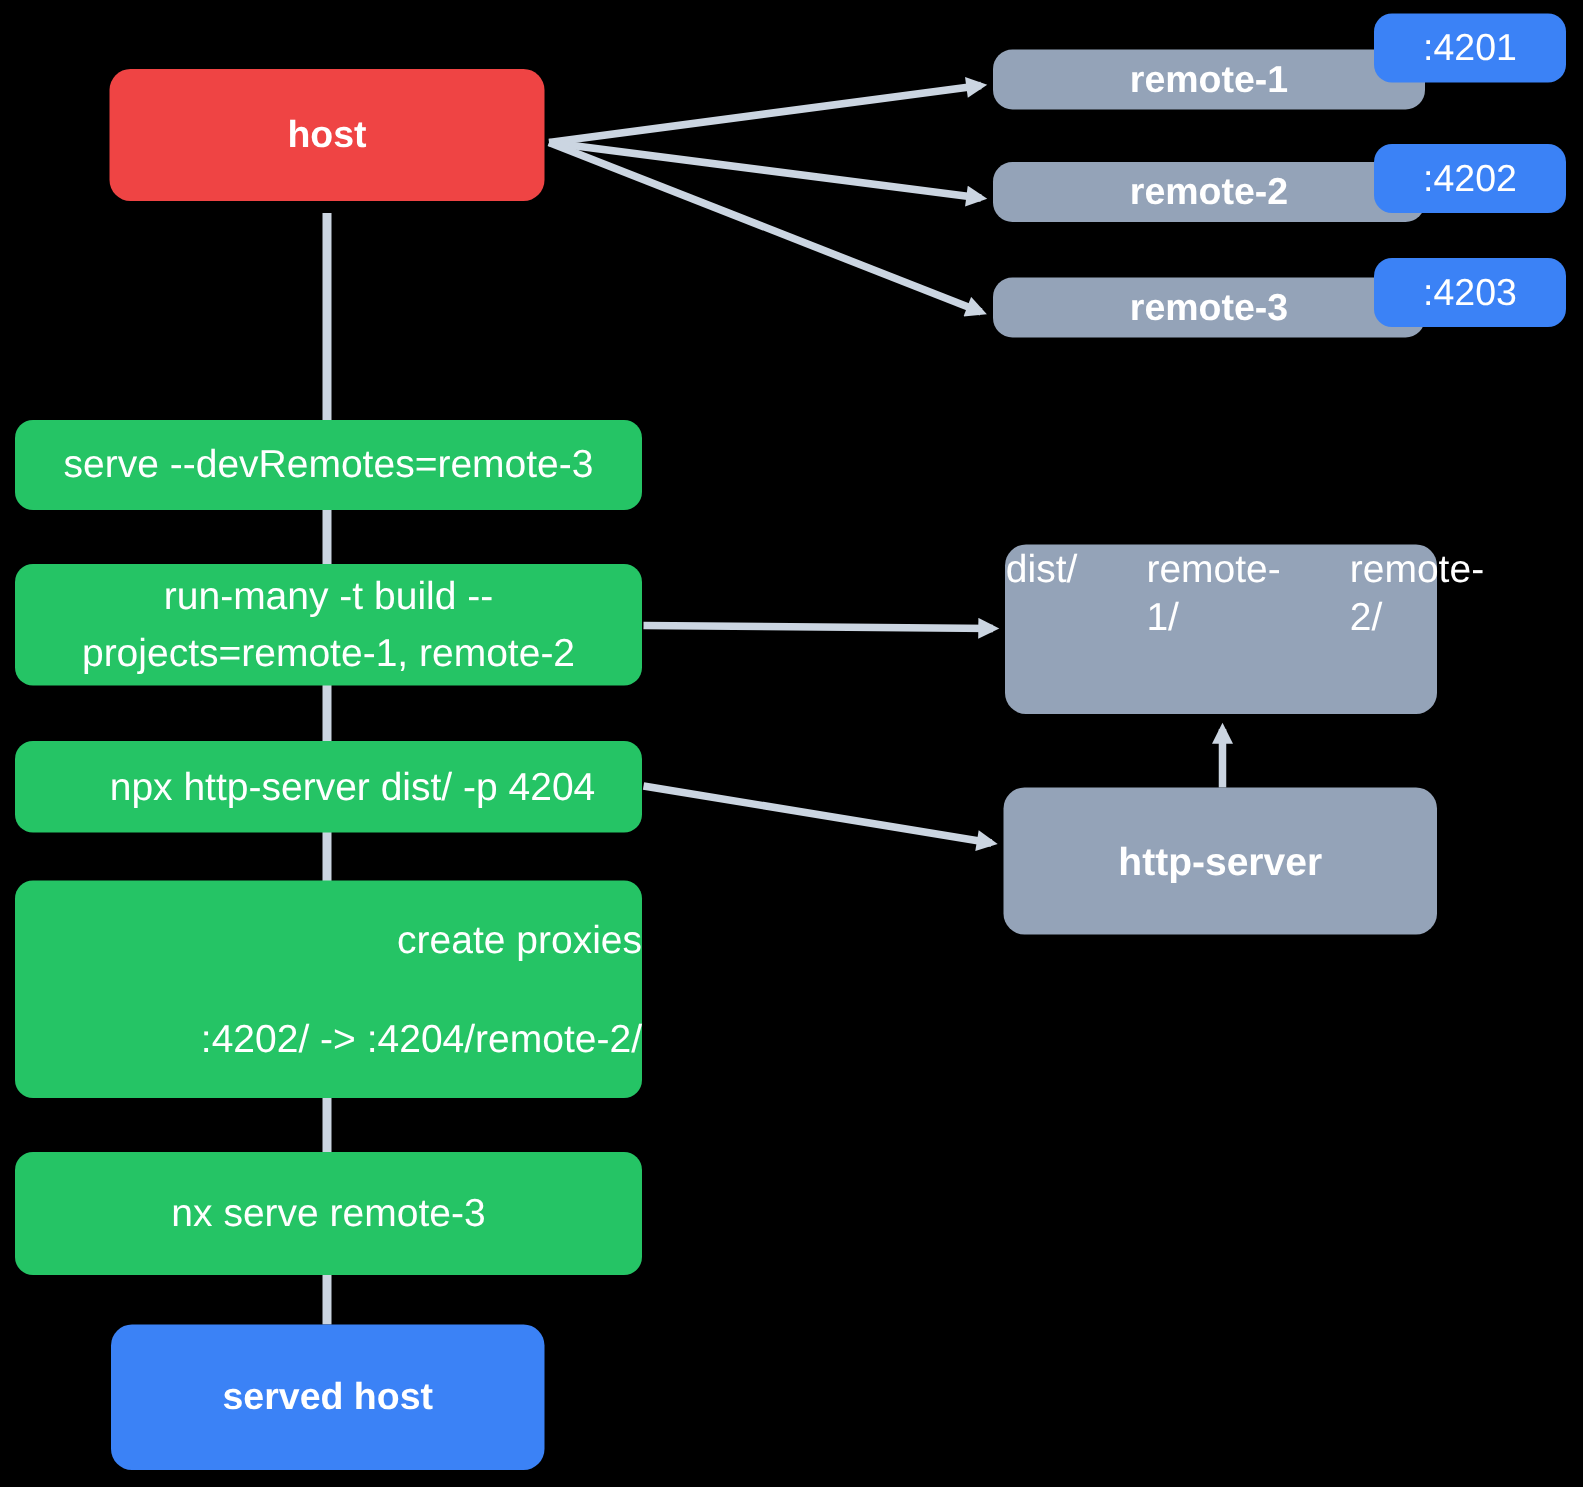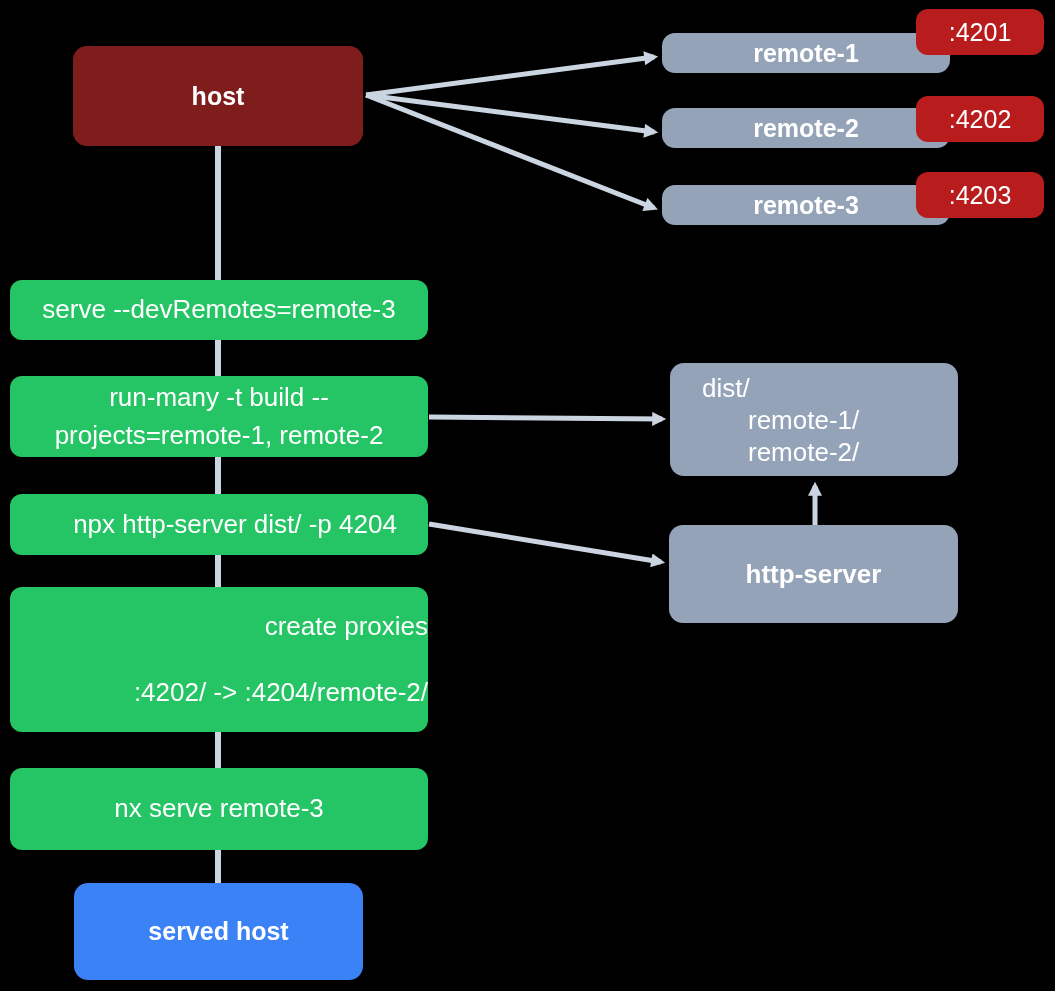--- a/index.html
+++ b/index.html
@@ -29,39 +29,39 @@
     position: absolute;
     z-index: 2;
     display: flex;
     align-items: center;
     justify-content: center;
     color: #ffffff;
     text-align: center;
   }
 
   .host-node {
-    left: 73px; top: 46px; width: 290px; height: 100px;
-    background: #7f1d1d;
+    left: 73px; top: 46px; width: 290px; height: 88px;
+    background: #ef4444;
     border-radius: 14px;
     font-size: 25px; font-weight: bold;
   }
 
   .remote-node {
     left: 662px; width: 288px; height: 40px;
     background: #94a3b8;
     border-radius: 13px;
     font-size: 25px; font-weight: bold;
   }
   .remote-1 { top: 33px; }
   .remote-2 { top: 108px; }
   .remote-3 { top: 185px; }
 
   .port-badge {
     left: 916px; width: 128px; height: 46px;
-    background: #b91c1c;
+    background: #3b82f6;
     border-radius: 12px;
     font-size: 25px; font-weight: 500;
     z-index: 3;
   }
   .port-1 { top: 9px; }
   .port-2 { top: 96px; }
   .port-3 { top: 172px; }
 
   .cmd-node {
     left: 10px; width: 418px;
@@ -77,21 +77,21 @@
   .cmd-proxies { top: 587px; height: 145px; line-height: 33px; align-items: flex-end; }
   .cmd-nxserve { top: 768px; height: 82px; }
   .blank-line { height: 33px; }
 
   .dist-node {
     left: 670px; top: 363px; width: 288px; height: 113px;
     background: #94a3b8;
     border-radius: 14px;
     font-size: 26px;
     line-height: 32px;
-    flex-direction: column;
+    flex-direction: row;
     align-items: flex-start;
     text-align: left;
     padding-left: 32px;
   }
   .dist-child { padding-left: 46px; }
 
   .http-server-node {
     left: 669px; top: 525px; width: 289px; height: 98px;
     background: #94a3b8;
     border-radius: 14px;

